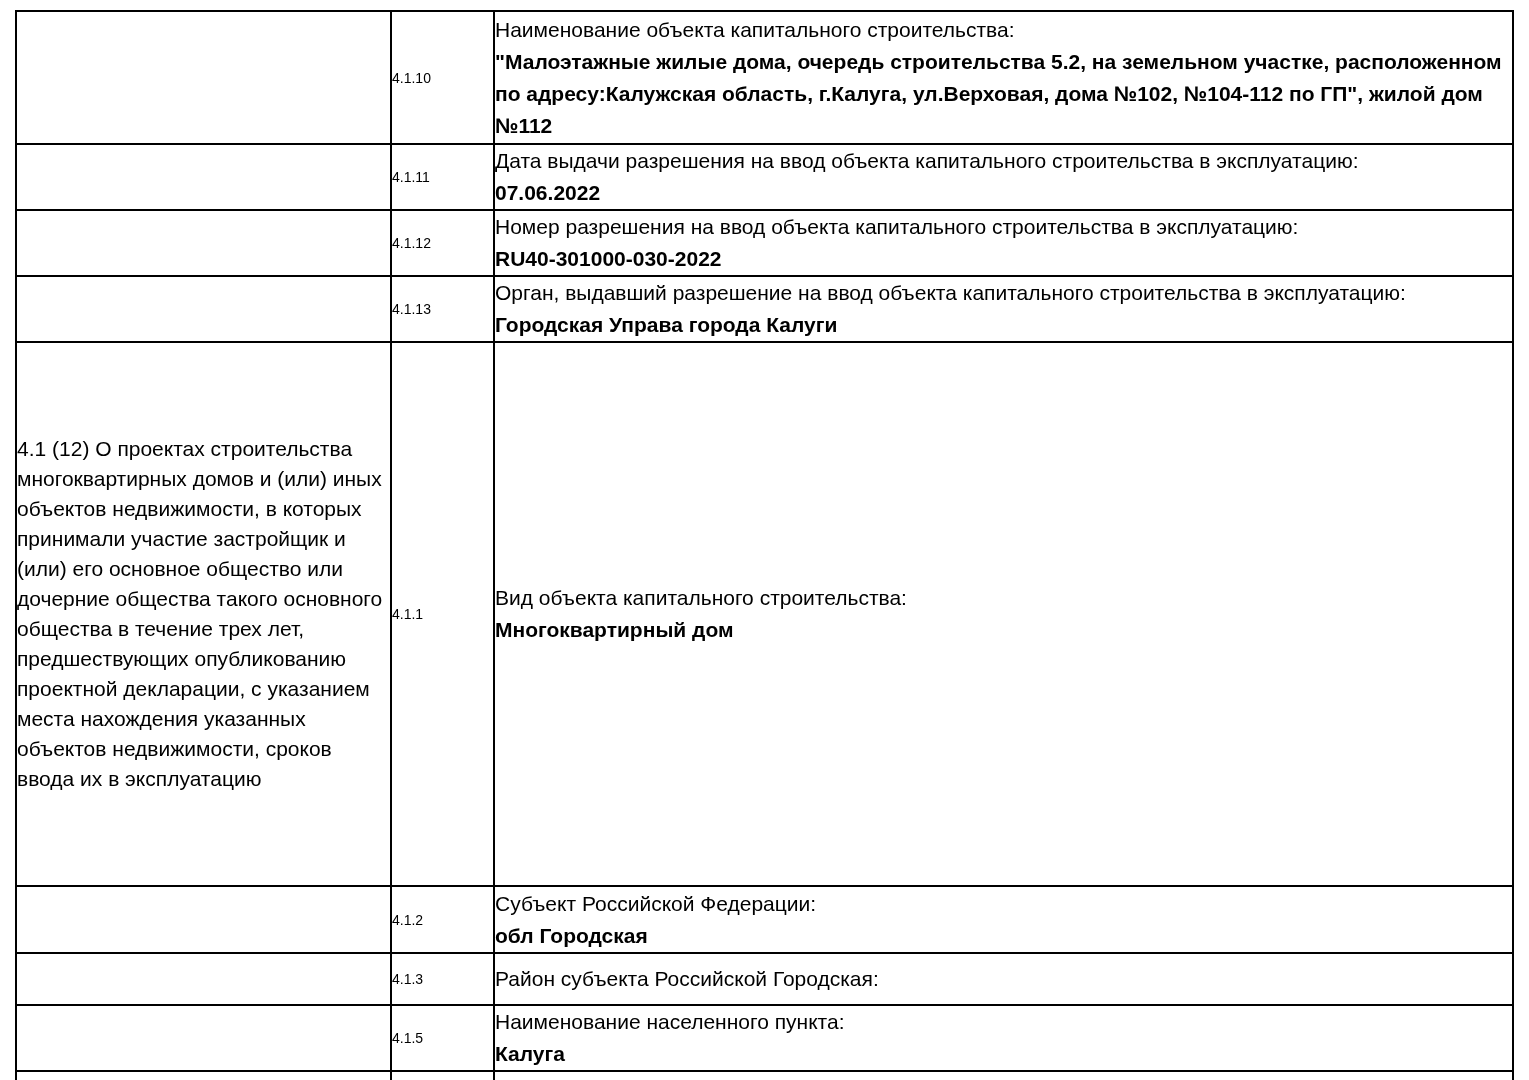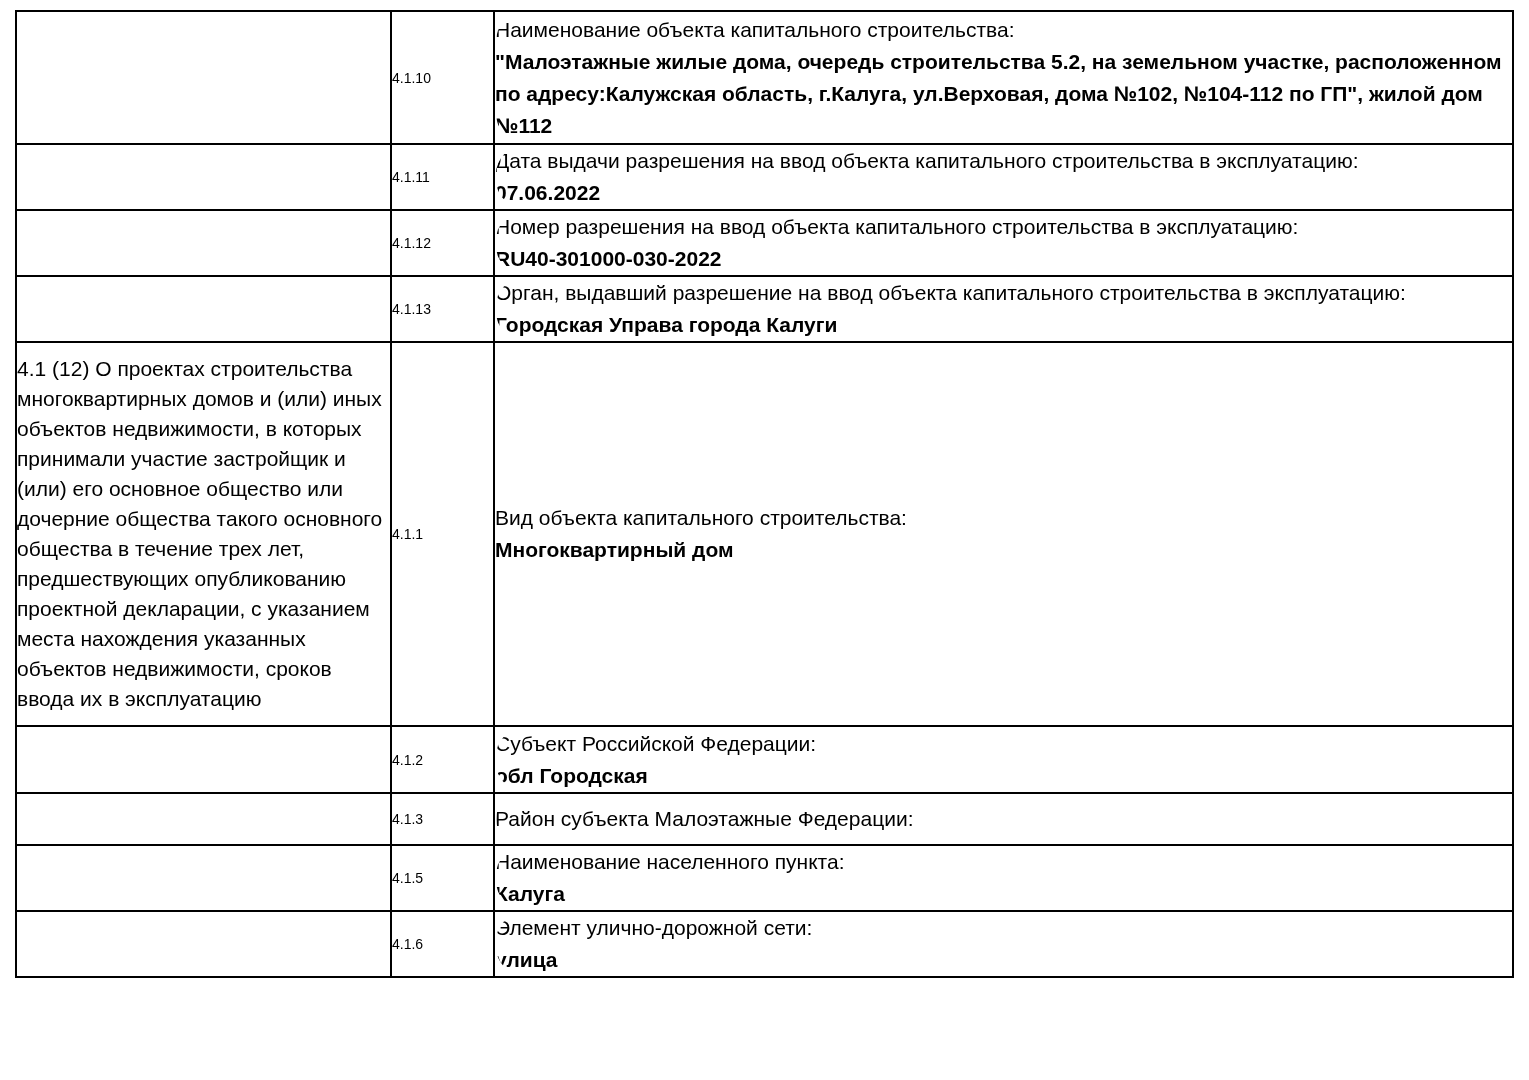--- a/index.html
+++ b/index.html
@@ -40,29 +40,28 @@
   }
   td.c2 {
     padding: 1px 2px 1px 4px;
     font-size: 14px;
     line-height: 28px;
   }
   td.c3 {
     padding: 1px 6px 1px 5px;
     font-size: 21px;
     line-height: 32px;
-    border-radius: 30px;
   }
   .field-label { font-weight: normal; }
   .field-value { font-weight: bold; }
 
   tr.h133 { height: 133px; }
   tr.h65  { height: 65px; }
   tr.h60  { height: 60px; }
-  tr.h432 { height: 384px; }
+  tr.h432 { height: 544px; }
   tr.h67  { height: 67px; }
   tr.h36  { height: 52px; }
   tr.h64  { height: 64px; }
   tr.h66  { height: 66px; }
 </style>
 </head>
 <body>
 
 <div class="page">
   <table class="decl">
@@ -126,21 +125,21 @@
       <td class="c3">
         <div class="field-label">Субъект Российской Федерации:</div>
         <div class="field-value">обл Городская</div>
       </td>
     </tr>
 
     <tr class="h36">
       <td class="c1"></td>
       <td class="c2"><span>4.1.3</span></td>
       <td class="c3">
-        <div class="field-label">Район субъекта Малоэтажные Федерации:</div>
+        <div class="field-label">Район субъекта Российской Городская:</div>
 
       </td>
     </tr>
 
 
     <tr class="h66">
       <td class="c1"></td>
       <td class="c2"><span>4.1.5</span></td>
       <td class="c3">
         <div class="field-label">Наименование населенного пункта:</div>

